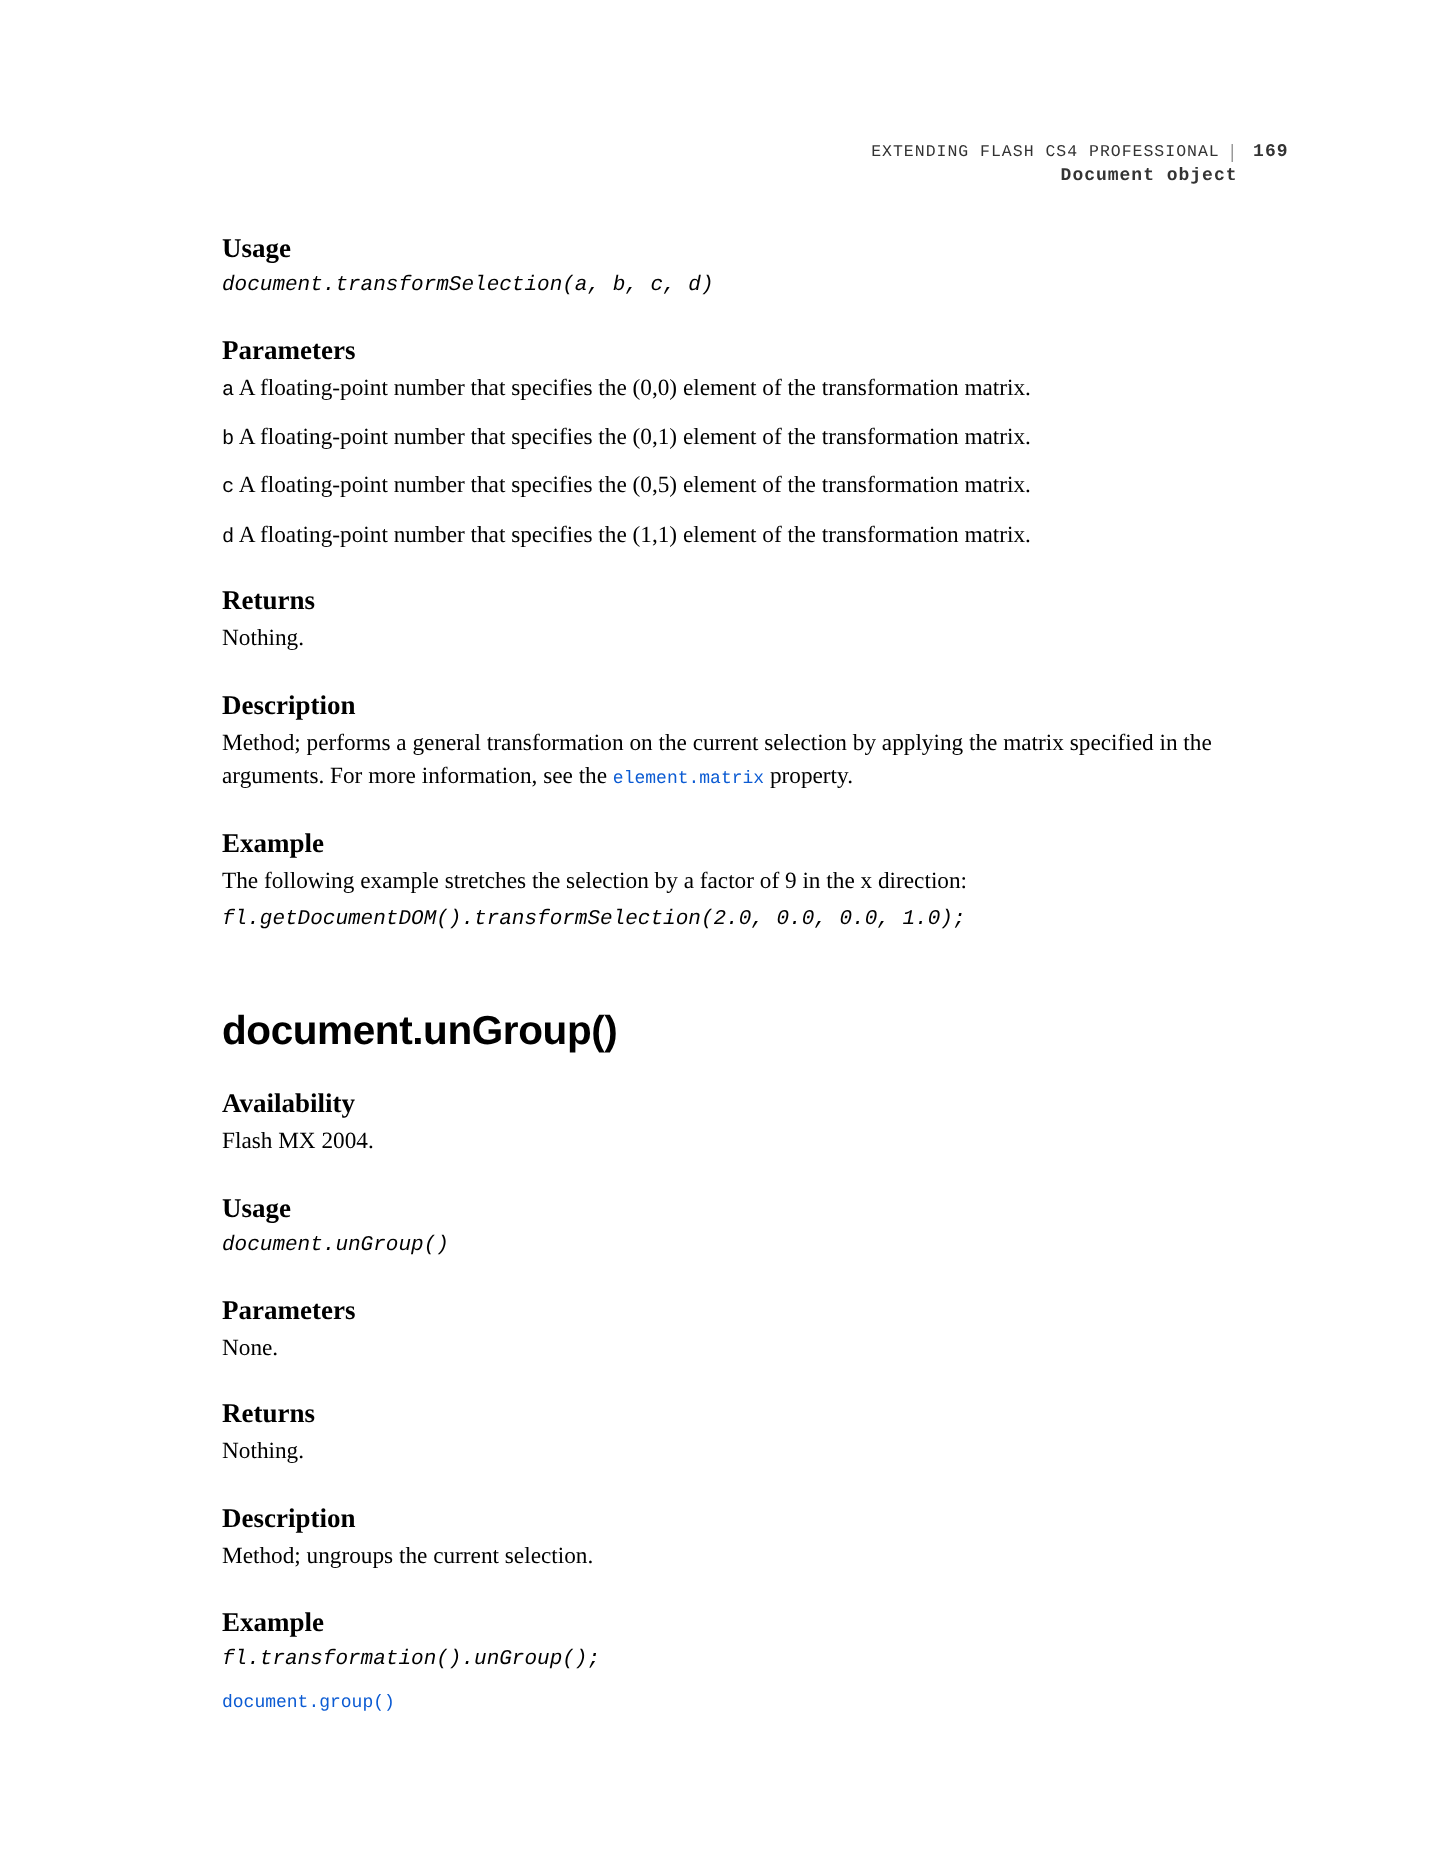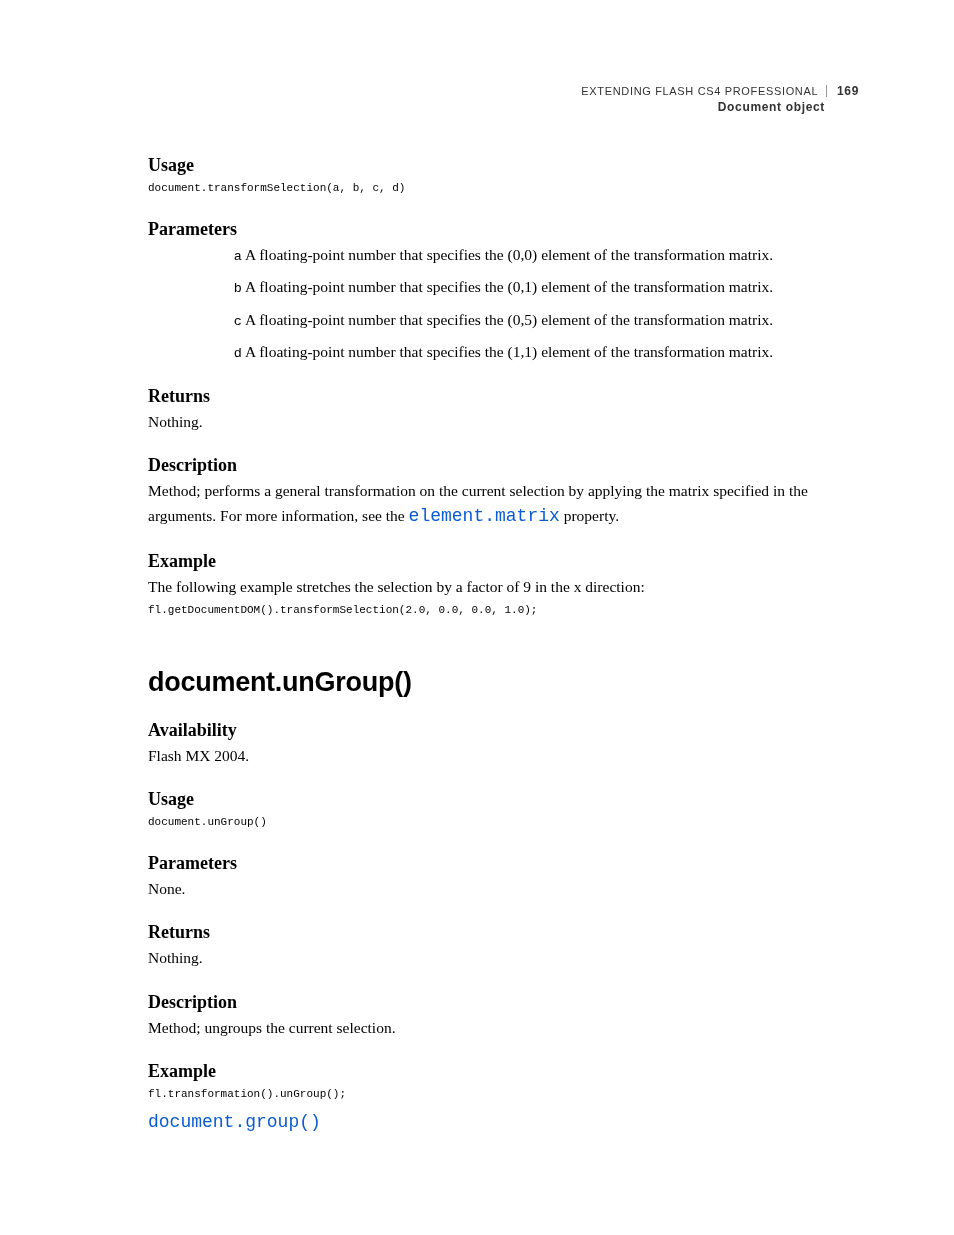--- a/index.html
+++ b/index.html
@@ -14,24 +14,24 @@
   }
   .page {
     position: relative;
     width: 954px;
     height: 1235px;
     box-sizing: border-box;
     padding: 85px 95px 60px 148px;
   }
   .running-header {
     position: absolute;
-    top: 84px;
+    top: 94px;
     right: 95px;
     text-align: right;
-    font-family: Liberation Sans, sans-serif;
+    font-family: Liberation Mono, monospace;
     font-size: 11px;
     letter-spacing: 0.06em;
     color: #333;
   }
   .running-header .line1 {
     display: inline-block;
     padding-right: 8px;
     border-right: 1px solid #999;
     margin-right: 6px;
   }
@@ -56,48 +56,48 @@
     margin-bottom: 4px;
   }
   .body-text {
     font-family: "Minion Pro", "Times New Roman", Georgia, serif;
     font-size: 15.5px;
     line-height: 1.45;
     margin: 0 0 4px 0;
   }
   .code {
     font-family: "Courier New", Courier, monospace;
-    font-size: 11px;
+    font-size: 14px;
     line-height: 1.5;
     margin: 4px 0 6px 0;
     white-space: pre;
+    font-style: italic;
   }
   .param-row {
     font-family: "Minion Pro", "Times New Roman", Georgia, serif;
     font-size: 15.5px;
     line-height: 1.45;
     margin: 0 0 10px 0;
-    text-align: center;
   }
   .param-name {
     font-family: "Courier New", Courier, monospace;
     font-size: 13.5px;
   }
   .h2 {
     font-family: "Myriad Pro", "Helvetica Neue", Arial, sans-serif;
     font-weight: 700;
     font-size: 27px;
     margin-top: 48px;
     margin-bottom: 18px;
     letter-spacing: -0.01em;
   }
   .link {
     color: #0b5bd3;
     font-family: "Courier New", Courier, monospace;
-    font-size: 18px;
+    font-size: 12px;
   }
   a.link { text-decoration: none; }
 </style>
 </head>
 <body>
 
 <div class="page">
 
   <div class="running-header">
     <div>

